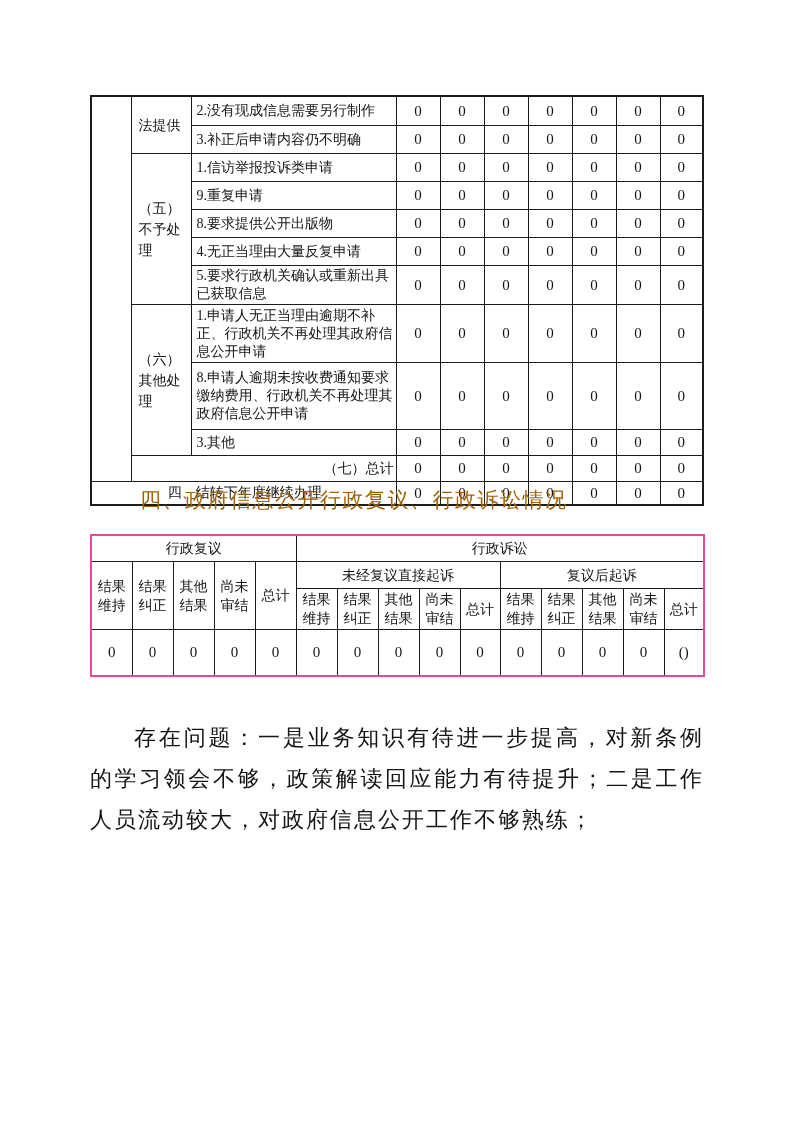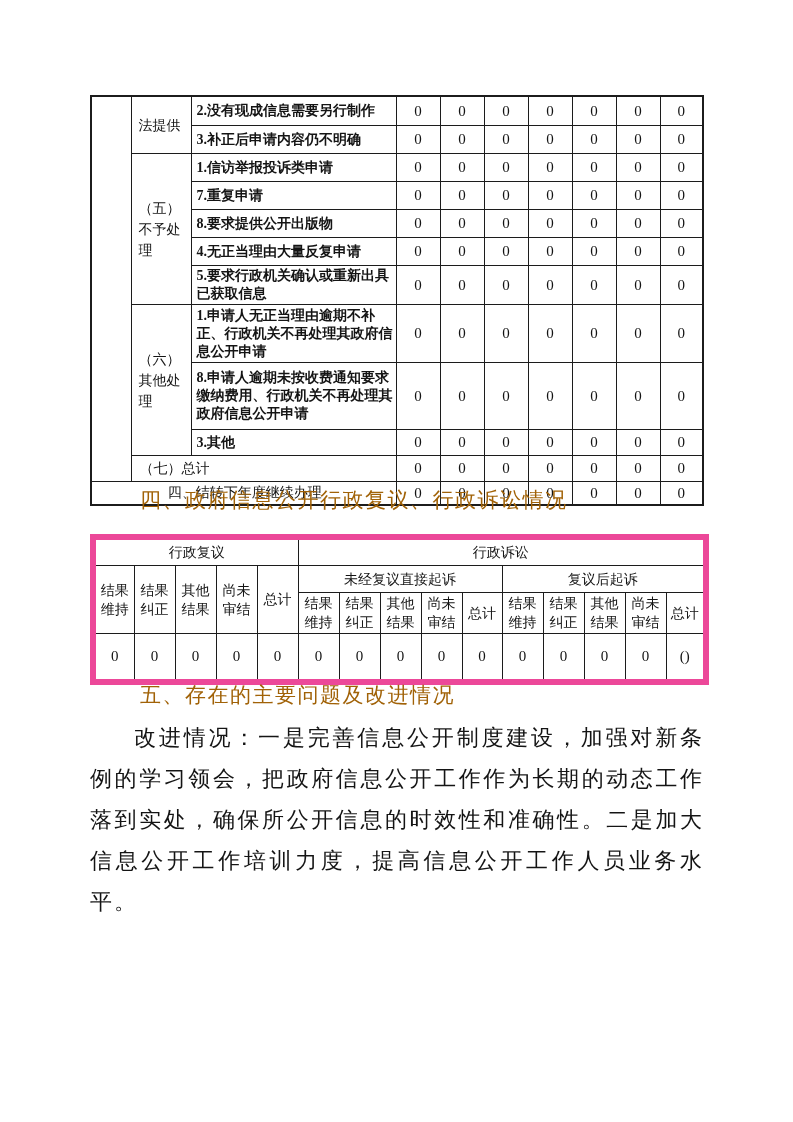--- a/index.html
+++ b/index.html
@@ -2,26 +2,26 @@
 <html><head>
 <meta charset="utf-8">
 <style>
   html,body{margin:0;padding:0;background:#e8e8e8;}
   .page{
     position:relative;width:793px;height:1122px;margin:0 auto;background:#ffffff;
     font-family:"Liberation Serif","DejaVu Serif",serif;color:#141414;overflow:hidden;
   }
   table{border-collapse:collapse;table-layout:fixed;position:absolute;background:#fff;}
   .t1{left:90px;top:95px;width:612px;font-size:14px;border:2px solid #1c1c1c;}
-  .t2{left:90px;top:534px;width:612px;font-size:14px;border:6px solid #ec4899;}
+  .t2{left:90px;top:534px;width:612px;font-size:14px;border:2px solid #ec4899;}
   .t1 td,.t2 td,.t2 th{border:1px solid #1c1c1c;vertical-align:middle;overflow:hidden;}
   .c-stub{padding:0;}
   .c-label{text-align:left;padding:1px 2px 1px 7px;line-height:21px;word-break:break-all;}
-  .c-item{text-align:left;padding:1px 3px 1px 5px;line-height:18px;word-break:break-all;font-weight:bold;}
-  .c-total{text-align:left;padding:1px 2px 1px 8px;margin-top:20px;}
+  .c-item{text-align:left;padding:1px 3px 1px 5px;line-height:18px;word-break:break-all;}
+  .c-total{text-align:right;padding:1px 2px 1px 8px;margin-top:20px;}
   .c-carry{text-align:center;padding:1px 2px 1px 4px;}
   .c-val{text-align:center;font-size:15px;font-family:"Liberation Serif","DejaVu Serif",serif;}
   .vtop{vertical-align:top;padding-top:1px;}
   
   .t1 tr:nth-child(1) td{height:26px}
   .t1 tr:nth-child(2) td{height:25px}
   .t1 tr:nth-child(3) td{height:25px}
   .t1 tr:nth-child(4) td{height:25px}
   .t1 tr:nth-child(5) td{height:25px}
   .t1 tr:nth-child(6) td{height:25px}
@@ -97,21 +97,21 @@
           <td class="c-item">1.信访举报投诉类申请</td>
           <td class="c-val">0</td>
           <td class="c-val">0</td>
           <td class="c-val">0</td>
           <td class="c-val">0</td>
           <td class="c-val">0</td>
           <td class="c-val">0</td>
           <td class="c-val">0</td>
         </tr>
         <tr>
-          <td class="c-item">7.重复申请</td>
+          <td class="c-item">9.重复申请</td>
           <td class="c-val">0</td>
           <td class="c-val">0</td>
           <td class="c-val">0</td>
           <td class="c-val">0</td>
           <td class="c-val">0</td>
           <td class="c-val">0</td>
           <td class="c-val">0</td>
         </tr>
         <tr>
           <td class="c-item">8.要求提供公开出版物</td>
@@ -258,19 +258,18 @@
           <td class="c-val">0</td>
           <td class="c-val">0</td>
           <td class="c-val">0</td>
           <td class="c-val">0</td>
           <td class="c-val vtop">0</td>
           <td class="c-val">()</td>
         </tr>
       </tbody>
   </table>
 
-  <h2 class="heading h-five">五、存在的主要问题及改进情况</h2>
 
   <div class="body-text">
-    <p>改进情况：一是完善信息公开制度建设，加强对新条例的学习领会，把政府信息公开工作作为长期的动态工作落到实处，确保所公开信息的时效性和准确性。二是加大信息公开工作培训力度，提高信息公开工作人员业务水平。</p>
+    <p>存在问题：一是业务知识有待进一步提高，对新条例的学习领会不够，政策解读回应能力有待提升；二是工作人员流动较大，对政府信息公开工作不够熟练；</p>
   </div>
 
 </div>
 
 </body></html>

